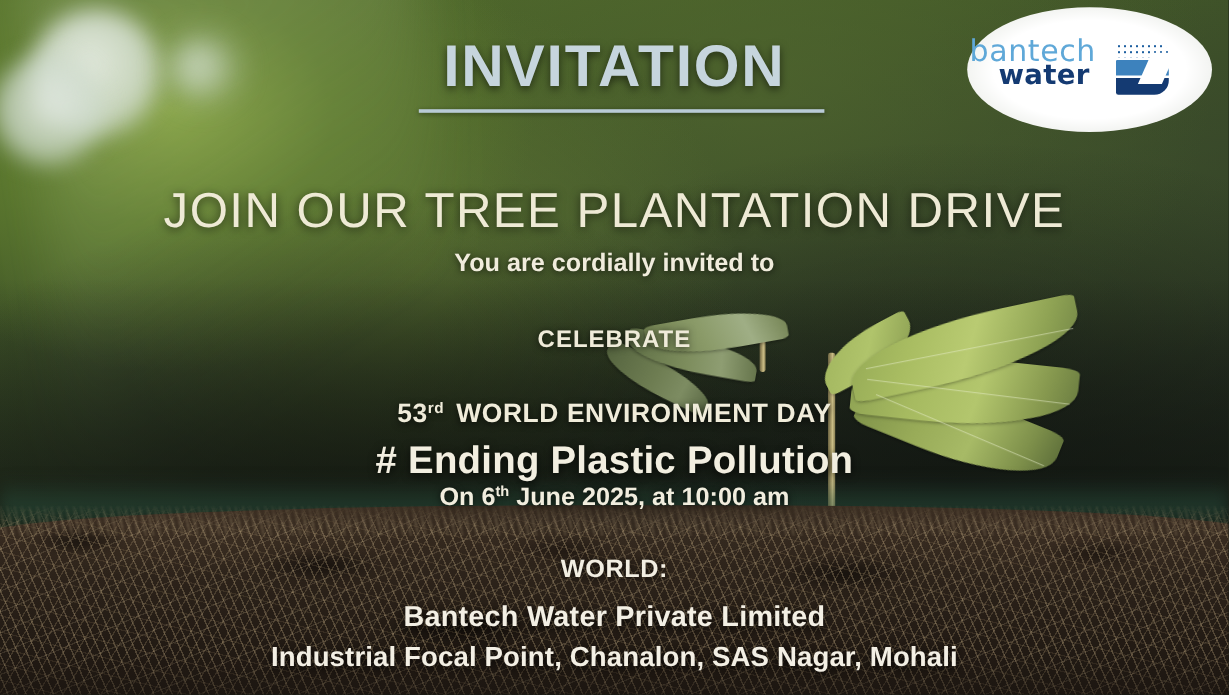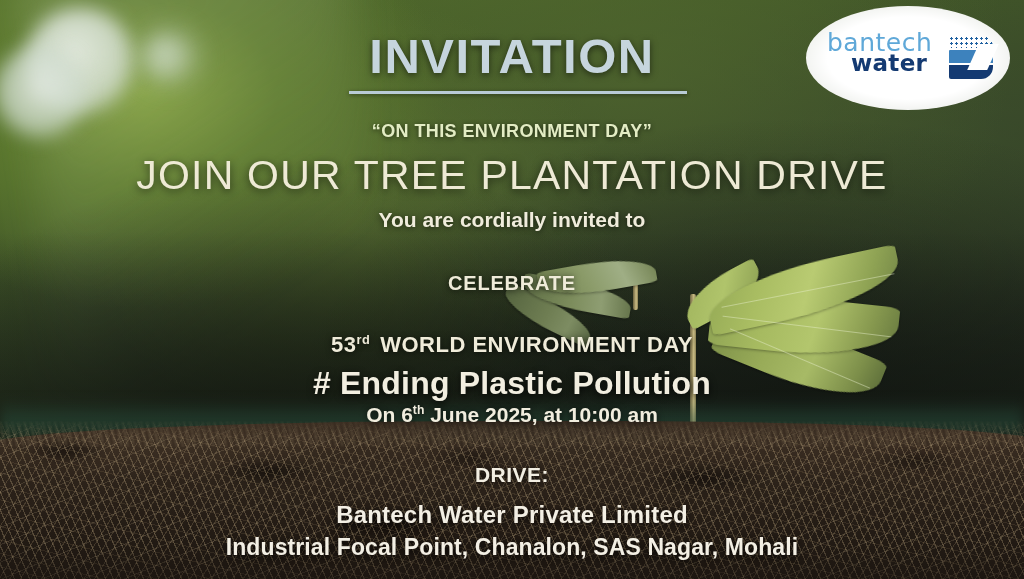--- a/index.html
+++ b/index.html
@@ -214,21 +214,20 @@
   .logo-badge {
     position: absolute;
     left: 806px;
     top: 6px;
     width: 204px;
     height: 104px;
     border-radius: 50%;
     background: radial-gradient(ellipse at 50% 50%, #ffffff 0%, #ffffff 56%, rgba(255,255,255,0.92) 74%, rgba(255,255,255,0.35) 90%, rgba(255,255,255,0) 100%);
     display: flex;
     align-items: center;
-    justify-content: center;
   }
   .logo-inner {
     position: relative;
     width: 166px;
     height: 56px;
   }
   .logo-bantech {
     position: absolute;
     left: 2px;
     top: 0px;
@@ -459,32 +458,31 @@
         <div class="mark-slash"></div>
       </div>
     </div>
   </div>
 
   <div class="content">
 
     <div class="t title">INVITATION</div>
     <div class="title-rule"></div>
 
-    <div class="t tagline">“ON THIS ENVIRONMENT DAY”</div>
 
     <div class="t headline">JOIN OUR TREE PLANTATION DRIVE</div>
 
     <div class="t invited">You are cordially invited to</div>
 
     <div class="t celebrate">CELEBRATE</div>
 
     <div class="t wed"><span>53</span><sup>rd</sup><span class="gap"></span><span>WORLD ENVIRONMENT DAY</span></div>
 
     <div class="t hashtag"># Ending Plastic Pollution</div>
 
     <div class="t datetime"><span>On 6</span><sup>th</sup><span> June 2025, at 10:00 am</span></div>
 
-    <div class="t venue-label">DRIVE:</div>
+    <div class="t venue-label">WORLD:</div>
     <div class="t venue-line1">Bantech Water Private Limited</div>
     <div class="t venue-line2">Industrial Focal Point, Chanalon, SAS Nagar, Mohali</div>
 
   </div>
 </div>
 
 </body></html>

